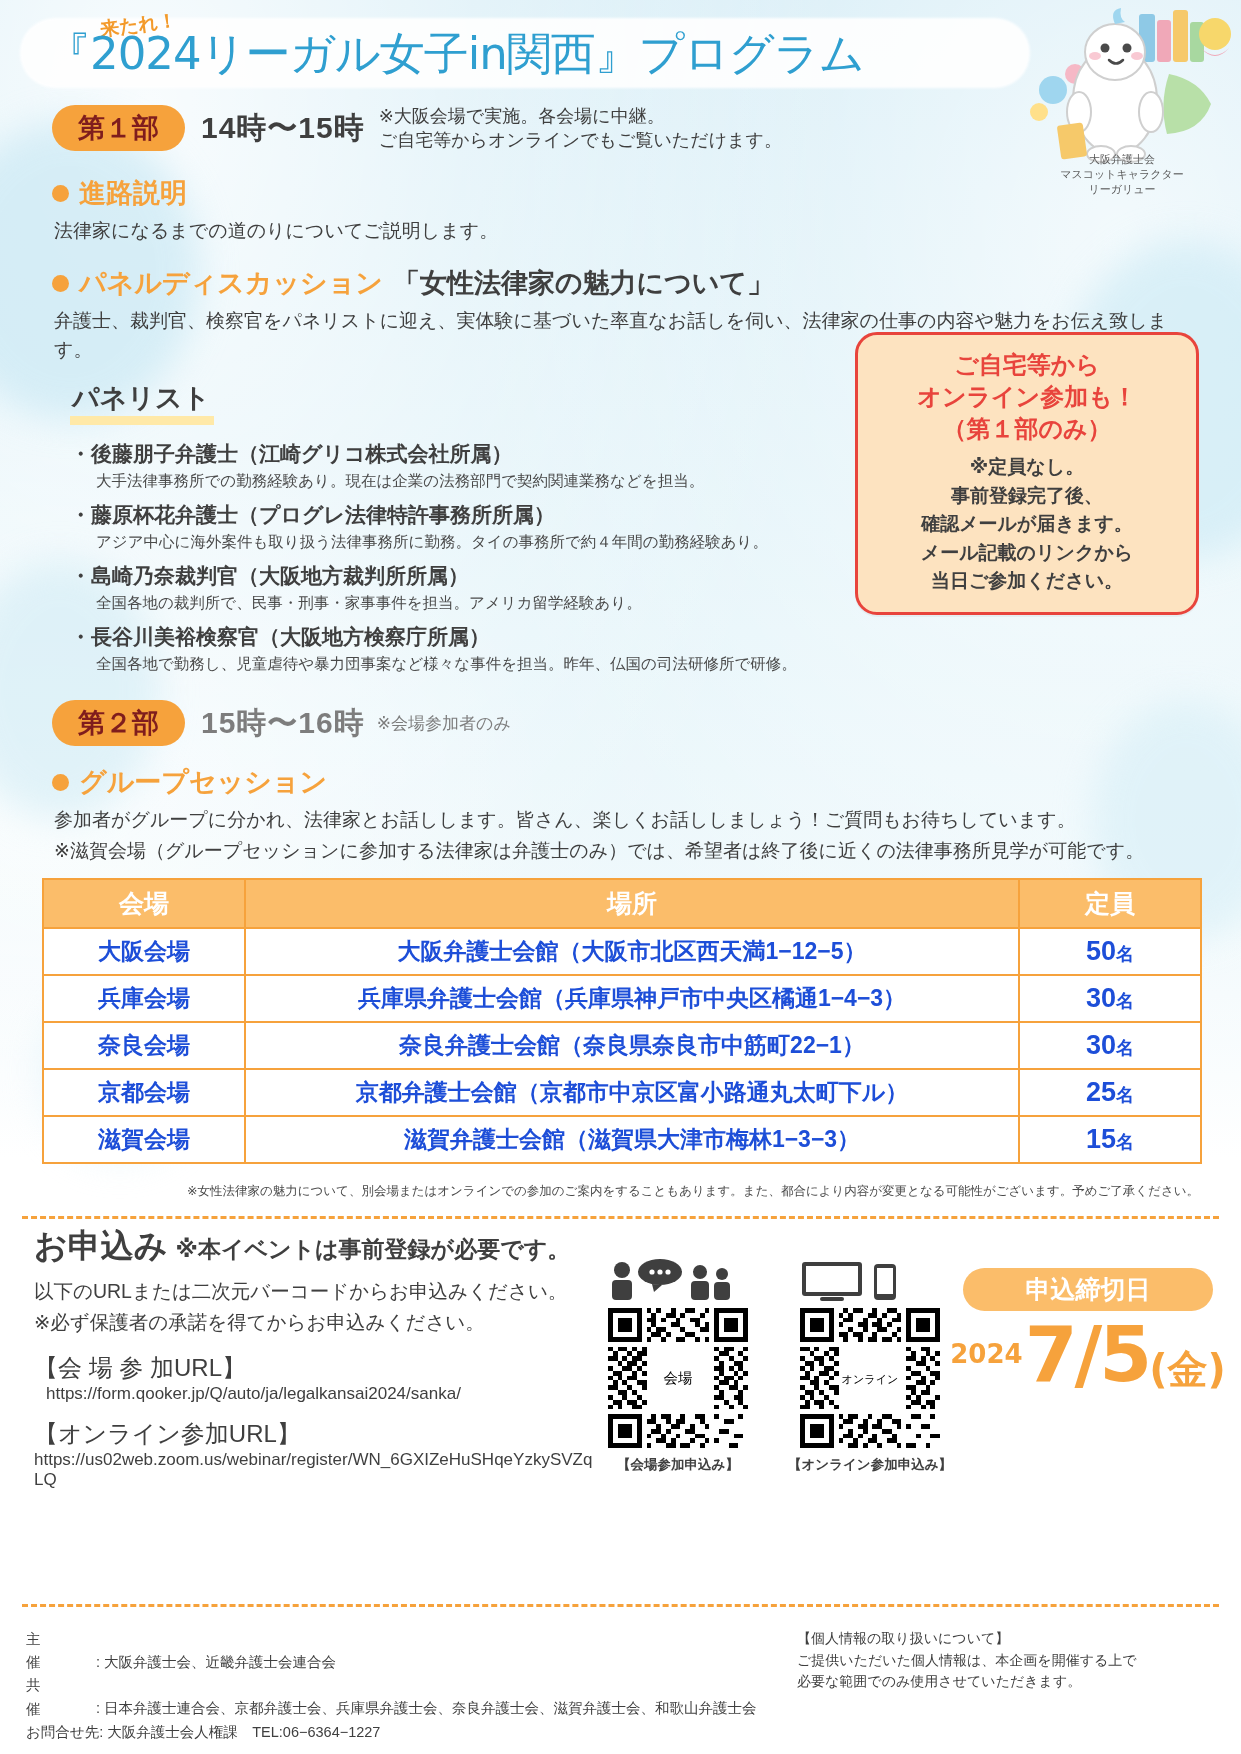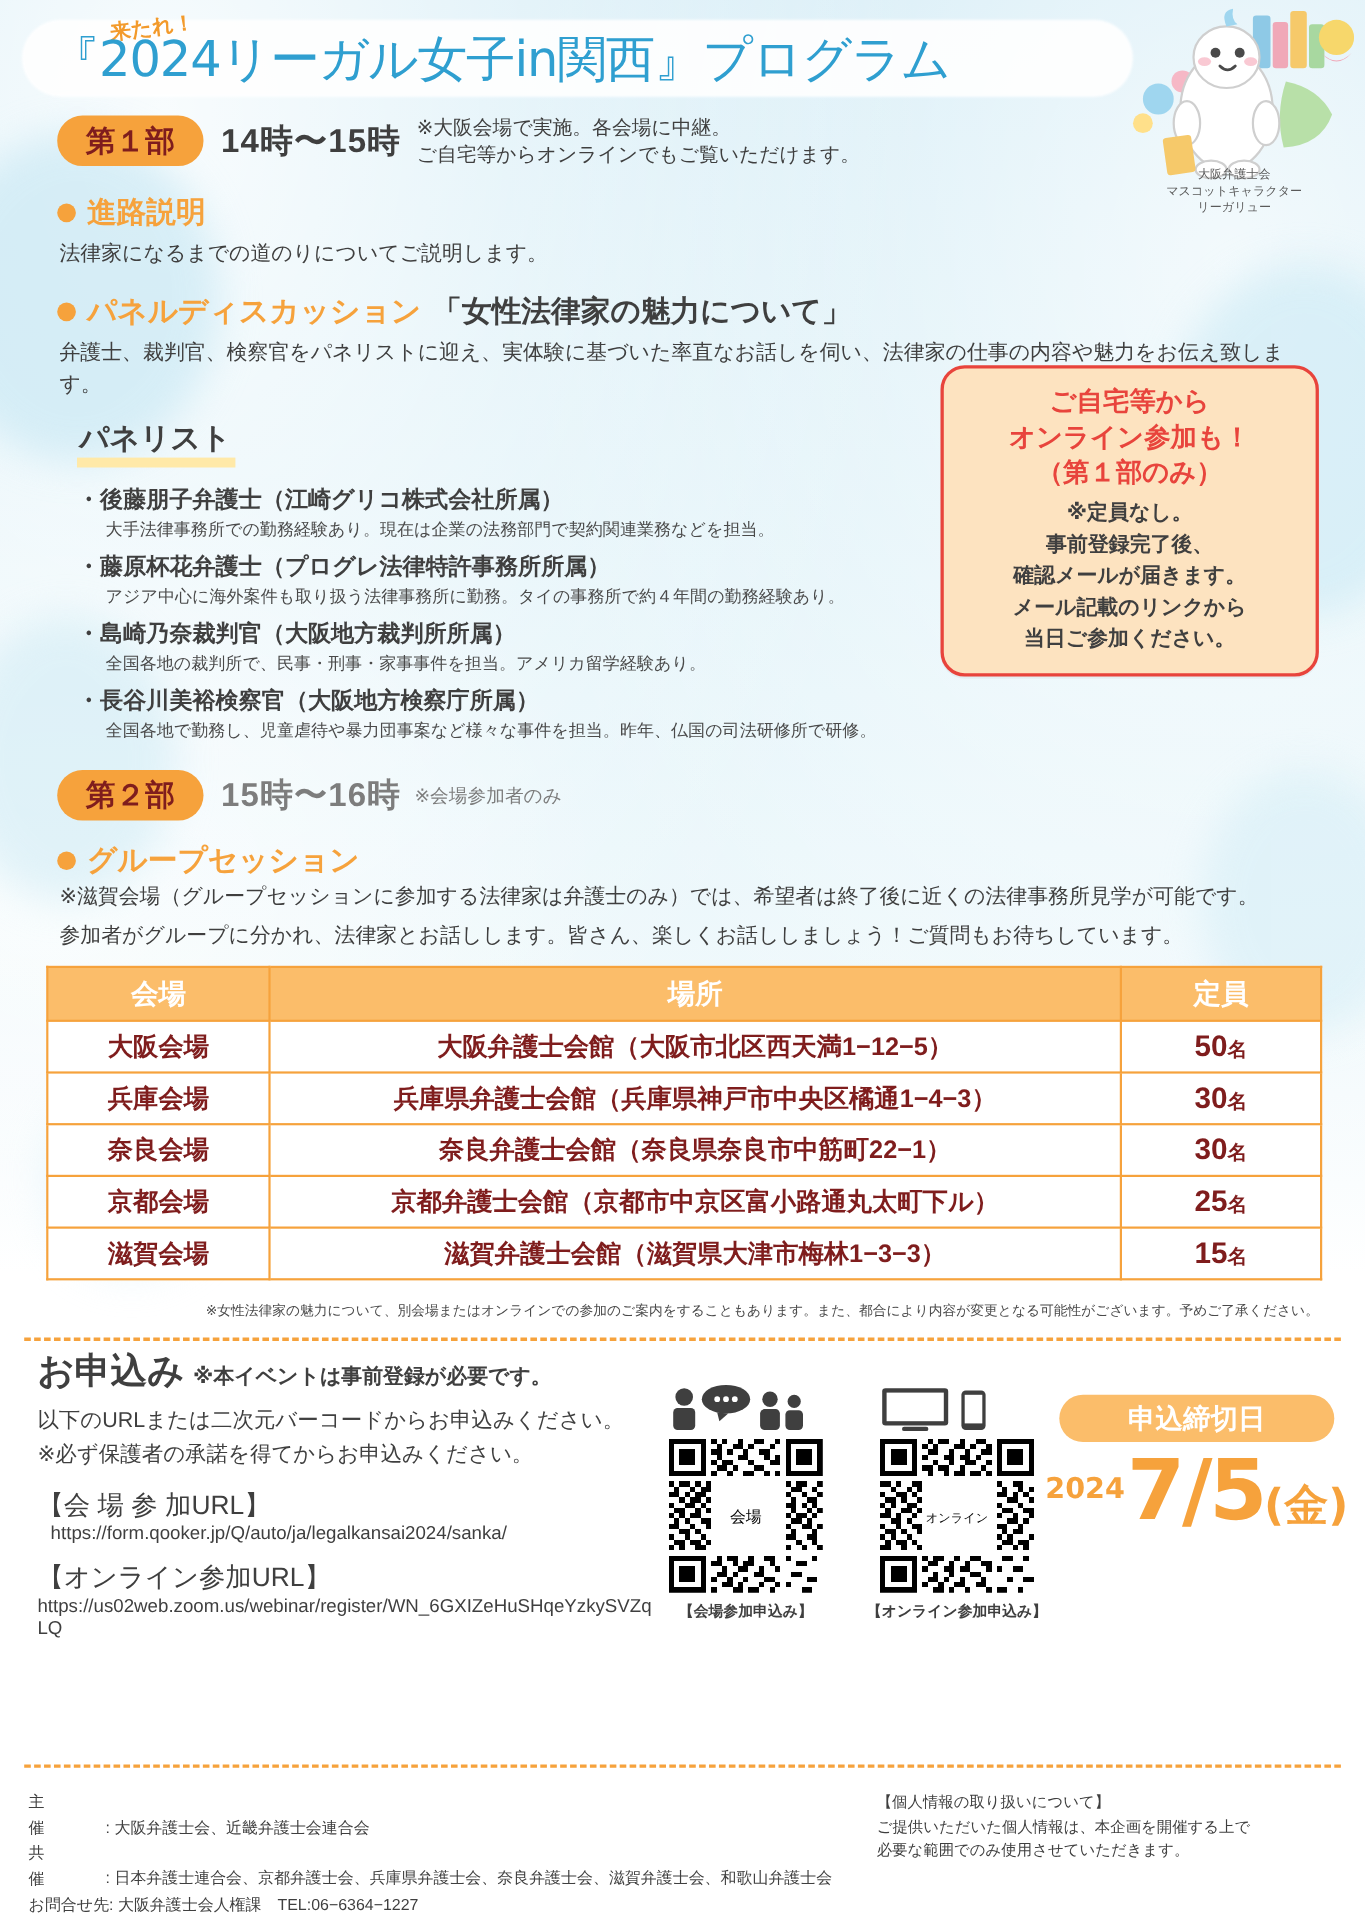--- a/index.html
+++ b/index.html
@@ -113,21 +113,21 @@
 
   
   .tbl-wrap{position:absolute;left:42px;top:878px;width:1160px;}
   table{border-collapse:collapse;width:1160px;background:#fff;}
   th{
     background:#fbbd6a;color:#fff;font-size:25px;font-weight:bold;
     border:2px solid #f6a23c;padding:7px 0;
     font-family:"DejaVu Sans",sans-serif;
   }
   td{
-    border:2px solid #f6a23c;padding:7px 0;font-size:23px;color:#7f1d1d;
+    border:2px solid #f6a23c;padding:7px 0;font-size:23px;color:#1d4ed8;
     text-align:center;font-weight:bold;
   }
   td.place{font-size:23px;}
   td.cap{font-size:27px;}
   td.cap span{font-size:18px;}
   .tbl-note{
     position:absolute;left:44px;top:1183px;width:1155px;
     font-size:12.5px;color:#4a4a4a;text-align:right;
   }
 
@@ -140,21 +140,21 @@
     position:absolute;left:22px;top:1604px;width:1197px;height:0;
     border-top:3px dashed #f6a23c;
   }
 
   
   .apply{position:absolute;left:34px;top:1224px;width:560px;}
   .apply-h{
     font-size:33px;font-weight:bold;color:#3f3f3f;
     font-family:"DejaVu Sans",sans-serif;display:flex;align-items:baseline;gap:8px;
   }
-  .apply-h .small{font-size:19px;font-weight:bold;}
+  .apply-h .small{font-size:23px;font-weight:bold;}
   .apply-l{font-size:19.5px;color:#3f3f3f;margin-top:8px;line-height:1.5;}
   .url-blk{margin-top:14px;}
   .url-lbl{font-size:24px;color:#3f3f3f;font-weight:normal;}
   .url-val{font-size:17px;color:#3f3f3f;margin-left:12px;word-break:break-all;}
 
   
   .qr-block{position:absolute;top:1258px;}
   .qr-a{left:608px;}
   .qr-b{left:790px;}
   .qr-img{width:140px;height:140px;position:relative;background:#fff;}
@@ -290,22 +290,22 @@
     <div class="row-inline">
       <span class="part-badge">第２部</span>
       <span class="part-time" style="color:#7d7d7d;">15時〜16時</span>
       <span class="note-small" style="margin-left:12px;color:#7d7d7d;">※会場参加者のみ</span>
     </div>
     <div style="margin-top:18px;">
       <div class="bullet-head">
         <span class="dot"></span>
         <span>グループセッション</span>
       </div>
+      <div class="body-txt">参加者がグループに分かれ、法律家とお話しします。皆さん、楽しくお話ししましょう！ご質問もお待ちしています。</div>
       <div class="body-txt" style="margin-top:2px;">※滋賀会場（グループセッションに参加する法律家は弁護士のみ）では、希望者は終了後に近くの法律事務所見学が可能です。</div>
-      <div class="body-txt">参加者がグループに分かれ、法律家とお話しします。皆さん、楽しくお話ししましょう！ご質問もお待ちしています。</div>
     </div>
   </div>
 
   <div class="tbl-wrap">
     <table>
       <thead>
         <tr>
           <th style="width:200px;">会場</th>
           <th>場所</th>
           <th style="width:180px;">定員</th>

